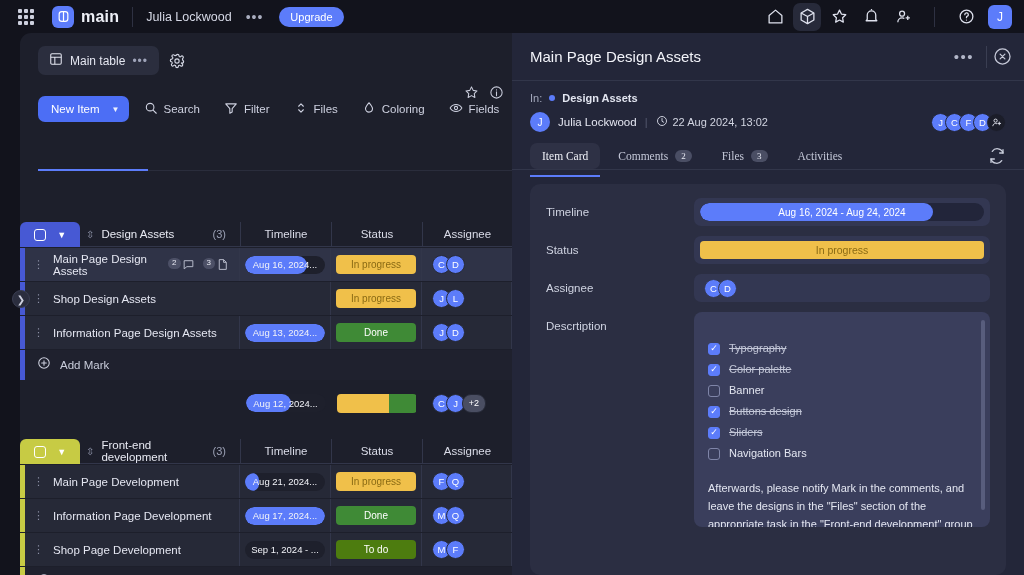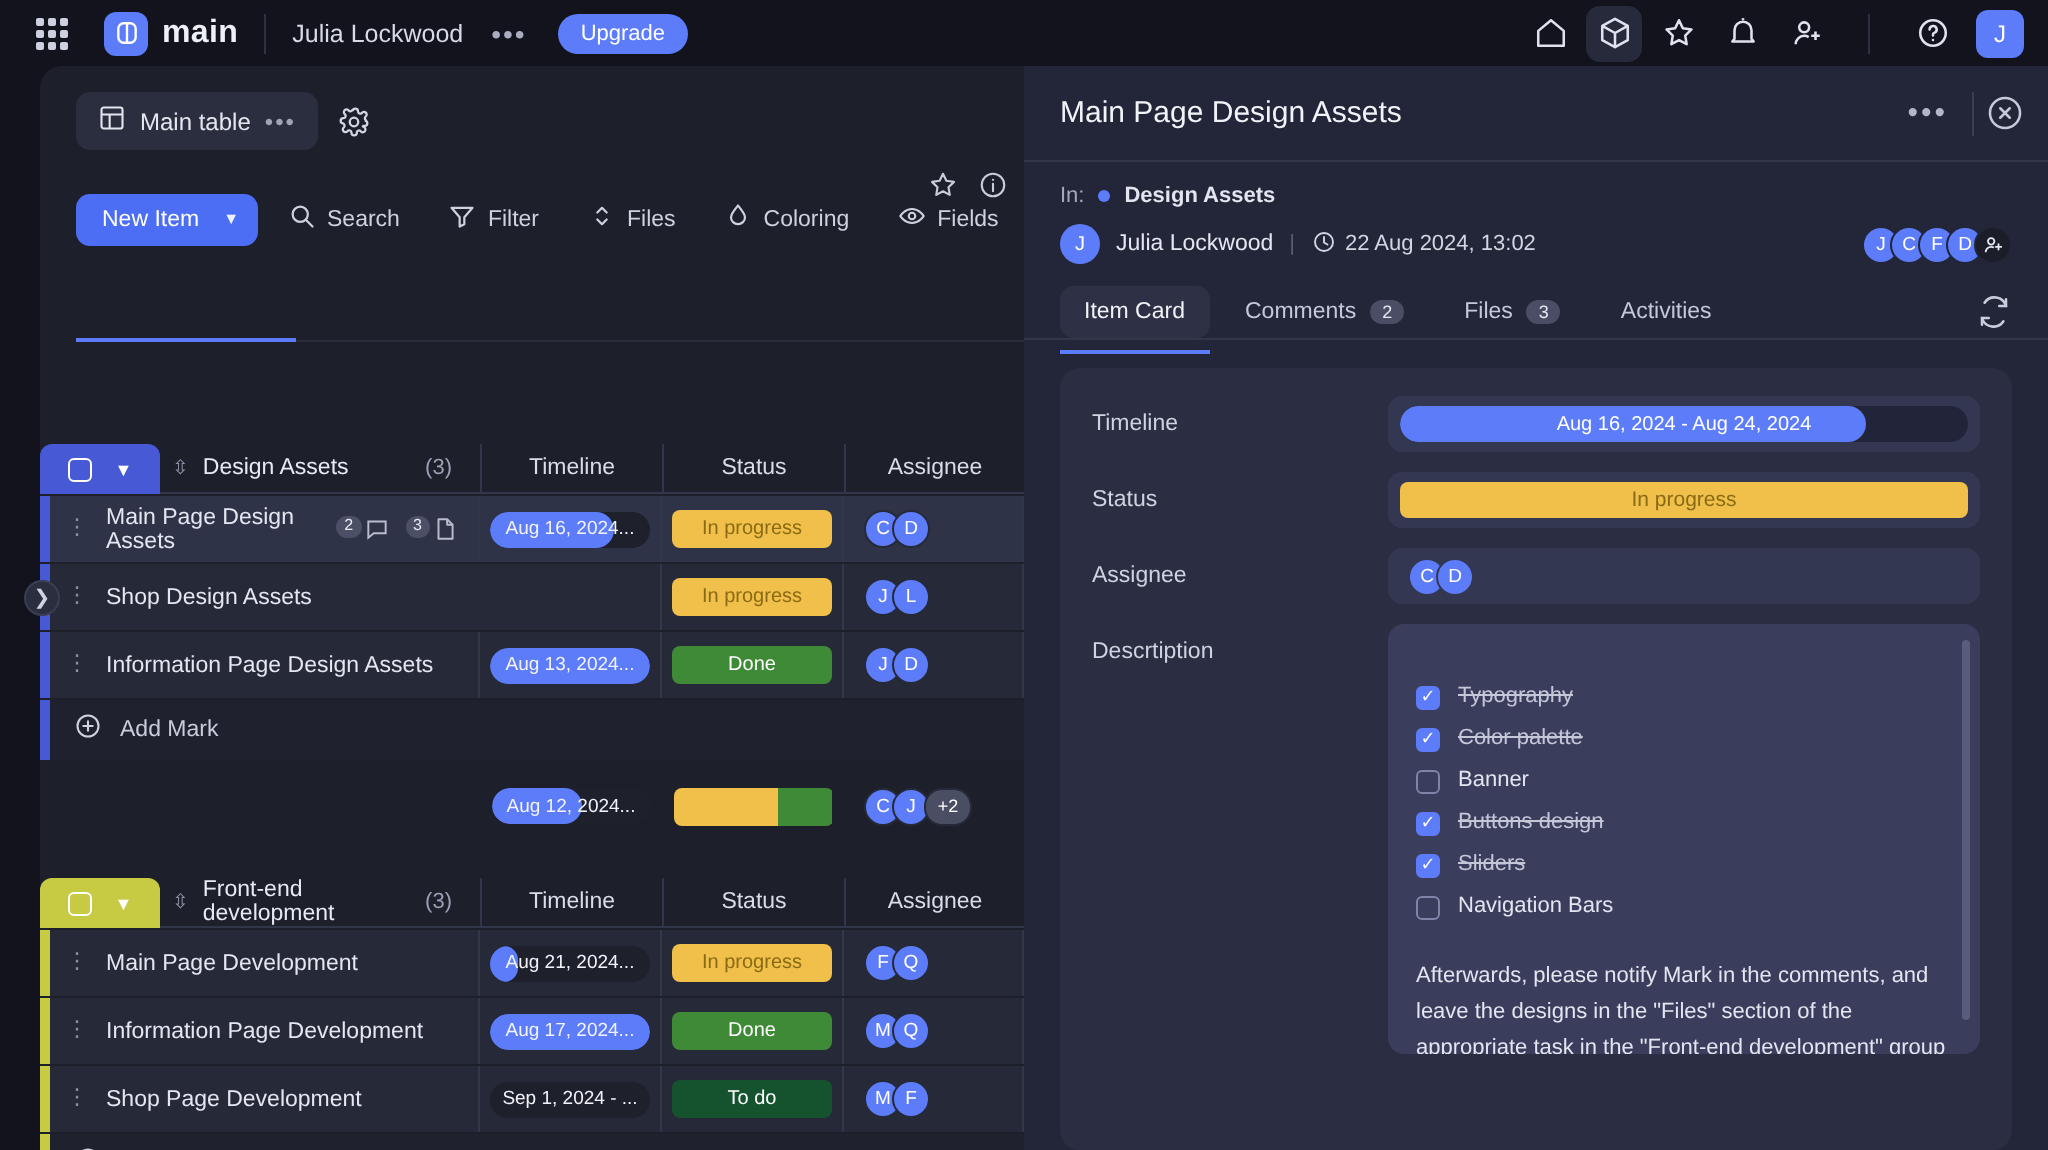--- a/index.html
+++ b/index.html
@@ -191,20 +191,21 @@
   .meta-avs { margin-left: auto; display: flex; align-items: center; }
   .meta-avs .av { border-color: #232639; }
   .av.addp { background: #1b1d29; }
 
   .ptabs { display: flex; align-items: center; padding: 0 18px; margin-top: 11px;
            border-bottom: 1px solid #32364a; position: relative; }
   .ptab {
     font-size: 11.5px; color: #c4c8d8; padding: 7px 12px; border-radius: 7px;
     cursor: pointer; display: flex; align-items: flex-start; gap: 7px; margin-right: 6px;
     position: relative;
+    font-family: Liberation Serif, serif;
   }
   .ptab.active { background: #2e3145; color: #f0f2f8; }
   .ptab.active::after {
     content: ''; position: absolute; left: 0; right: 0; bottom: -8px; height: 2px; background: #5c7cfa;
   }
   .pbadge { background: #4a4e64; color: #e6e8f2; font-size: 9px; border-radius: 8px; padding: 1px 6px; }
   .refresh-ic { margin-left: auto; color: #c9cddb; cursor: pointer; display: flex; }
 
   .card {
     margin: 14px 18px 0 18px; background: #2b2e42; border-radius: 10px;
@@ -585,21 +586,21 @@
             <span class="kebab">⋮</span>
             <span>Shop Page Development</span>
           </div>
           <div class="cell">
             <div class="timeline-pill">
               <div class="timeline-fill" style="width:0%"></div>
               <span class="timeline-txt">Sep 1, 2024 - ...</span>
             </div>
           </div>
           <div class="cell">
-            <div class="status-pill" style="background:#14532d;color:#fff">To do</div>
+            <div class="status-pill" style="background:#4d7c0f;color:#fff">To do</div>
           </div>
           <div class="cell assignee">
             <span class="av">M</span>
             <span class="av">F</span>
           </div>
         </div>
 
         <div class="add-item-row">
           <div class="bar" style="background:#c7cb44"></div>
           <span class="add-plus">

